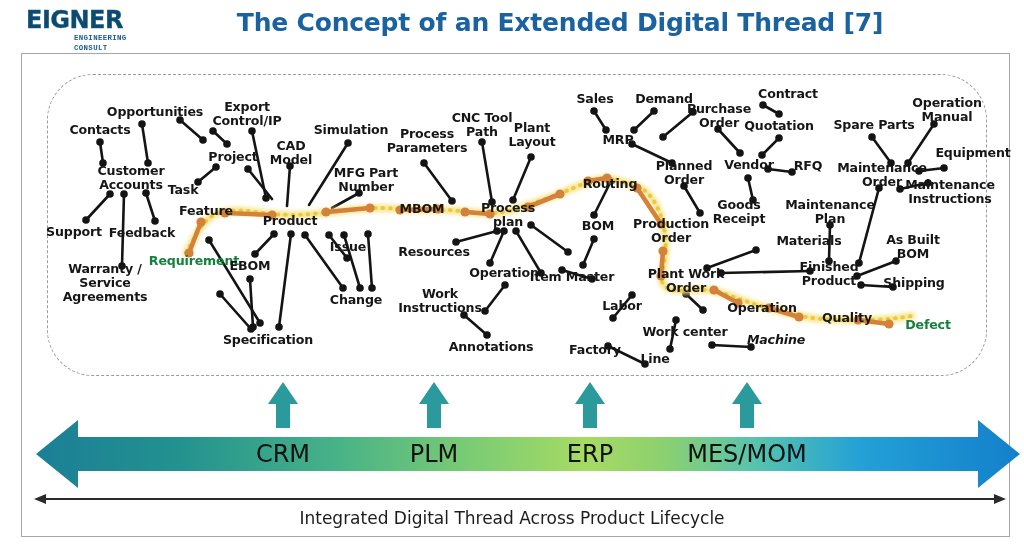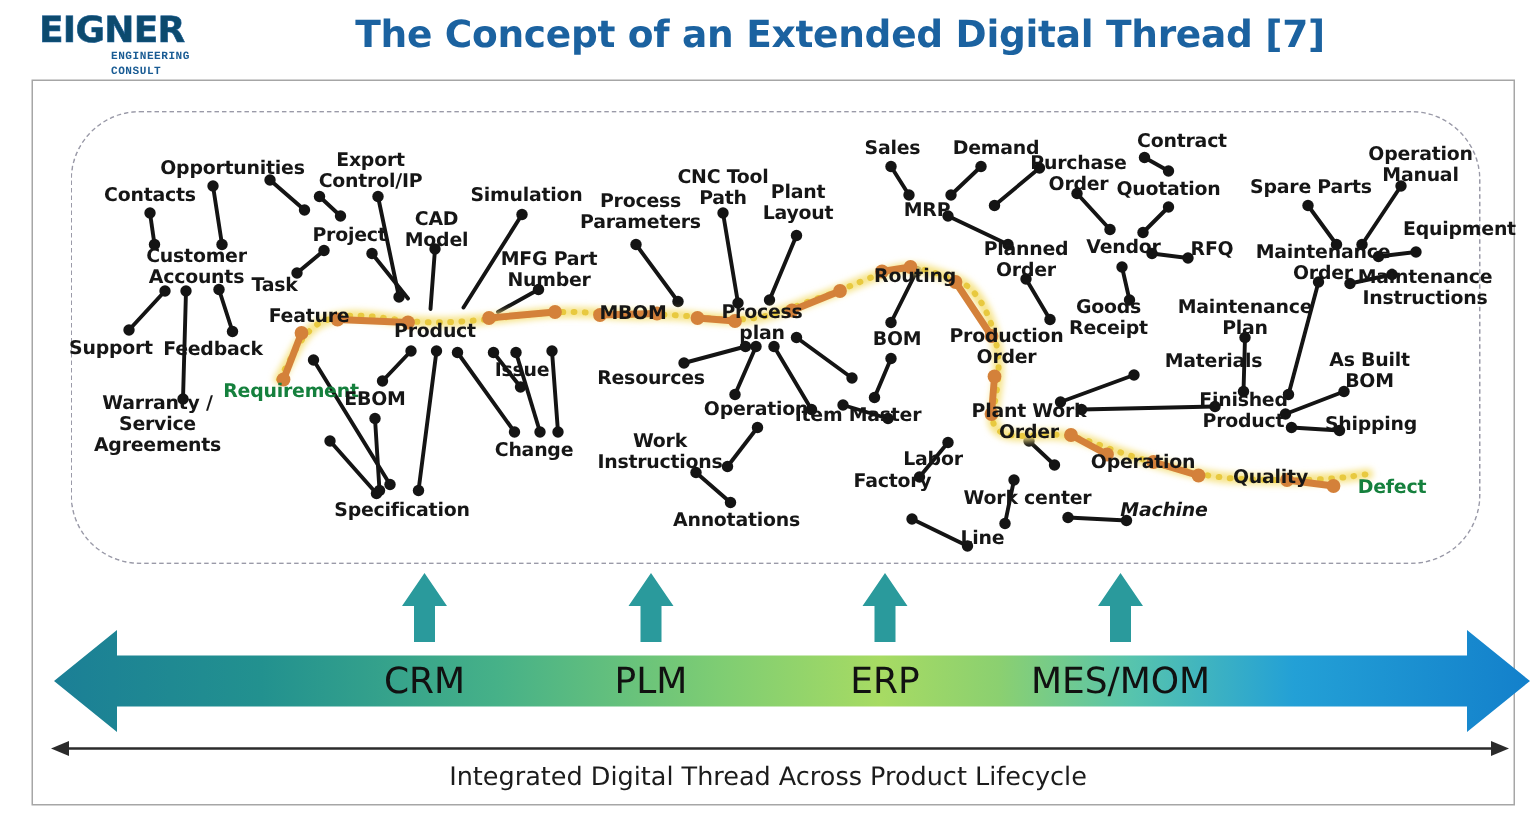--- a/index.html
+++ b/index.html
@@ -397,21 +397,21 @@
         <div class="node-label" style="left: 440px; top: 301px;">Work
 Instructions</div>
         <div class="node-label" style="left: 491px; top: 347px;">Annotations</div>
         <div class="node-label" style="left: 595px; top: 99px;">Sales</div>
         <div class="node-label" style="left: 618px; top: 140px;">MRP</div>
         <div class="node-label" style="left: 664px; top: 99px;">Demand</div>
         <div class="node-label" style="left: 610px; top: 184px;">Routing</div>
         <div class="node-label" style="left: 598px; top: 226px;">BOM</div>
         <div class="node-label" style="left: 572px; top: 277px;">Item Master</div>
         <div class="node-label" style="left: 622px; top: 306px;">Labor</div>
-        <div class="node-label" style="left: 595px; top: 321px;">Factory</div>
+        <div class="node-label" style="left: 595px; top: 350px;">Factory</div>
         <div class="node-label" style="left: 655px; top: 359px;">Line</div>
         <div class="node-label" style="left: 684px; top: 173px;">Planned
 Order</div>
         <div class="node-label" style="left: 671px; top: 231px;">Production
 Order</div>
         <div class="node-label" style="left: 686px; top: 281px;">Plant Work
 Order</div>
         <div class="node-label" style="left: 685px; top: 332px;">Work center</div>
         <div class="node-label" style="left: 776px; top: 340px; font-style: italic;">Machine</div>
         <div class="node-label" style="left: 719px; top: 116px;">Purchase

